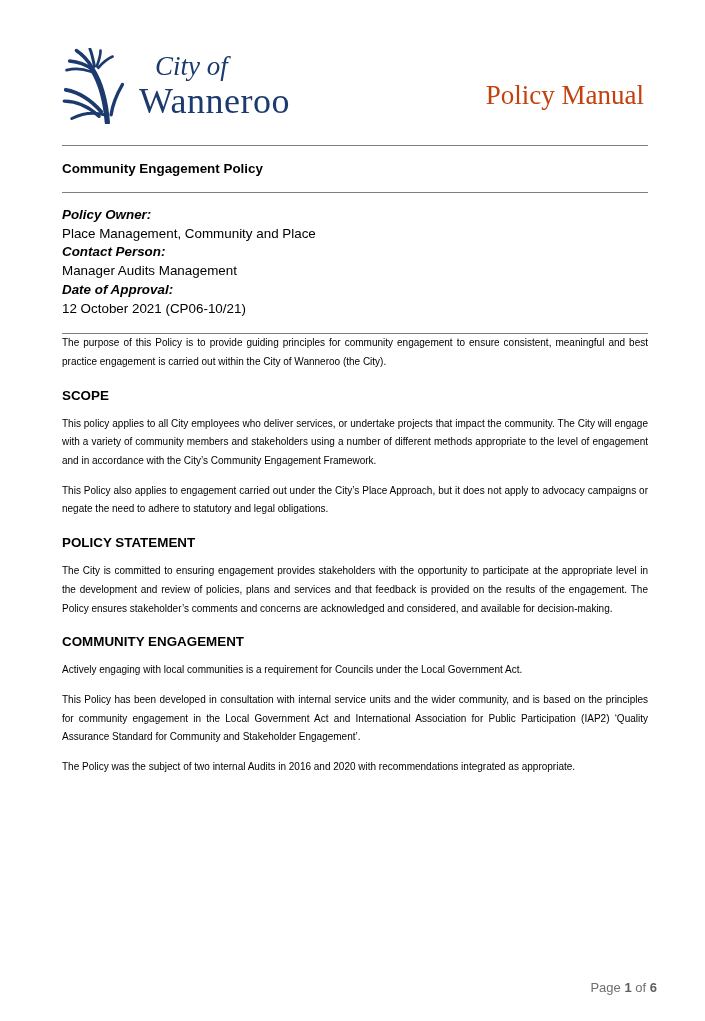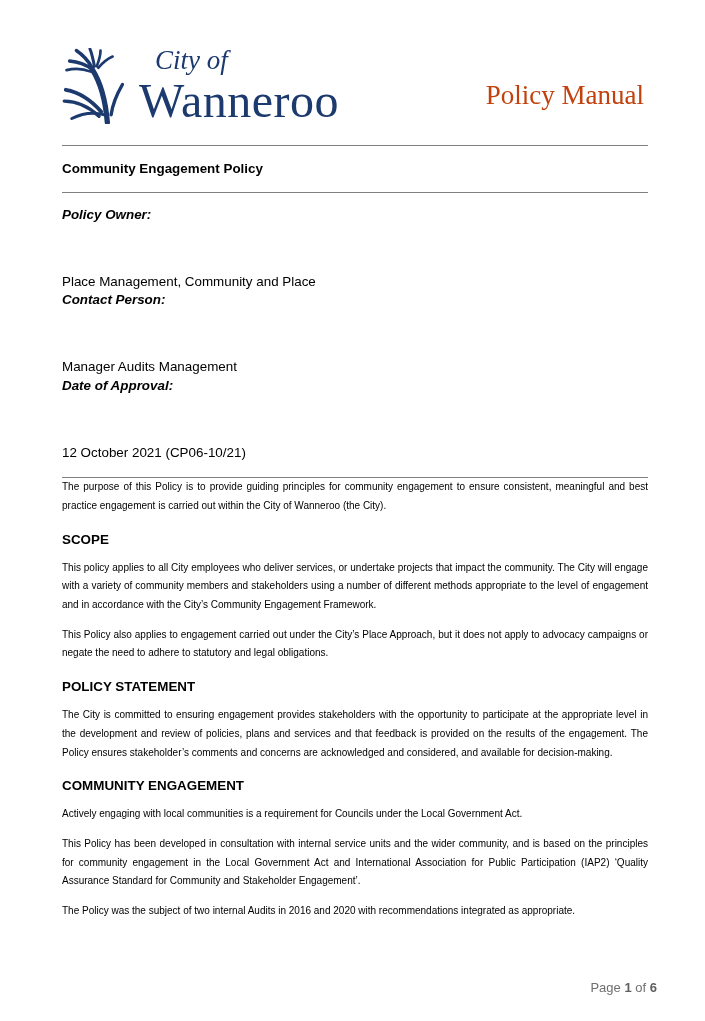--- a/index.html
+++ b/index.html
@@ -24,41 +24,41 @@
   }
   .logo { display: flex; align-items: center; }
   .logo-icon svg { display: block; }
   .logo-text {
     font-family: "Liberation Serif", serif;
     color: #1c3a6e;
     line-height: 1;
     margin-left: 9px;
   }
   .logo-line1 { font-style: italic; font-size: 27px; margin-left: 16px; }
-  .logo-line2 { font-size: 48px; margin-top: 3px; letter-spacing: 0.5px; }
+  .logo-line2 { font-size: 36px; margin-top: 3px; letter-spacing: 0.5px; }
   .manual-title {
     font-family: "Liberation Serif", serif;
     font-size: 27px;
     color: #c2410c;
     margin-right: 4px;
     margin-top: 18px;
   }
   
   .rule { border: none; border-top: 1px solid #7f7f7f; margin: 0; height: 0; }
   
   .doc-title {
     font-size: 13.4px;
     font-weight: bold;
     margin: 15px 0;
     line-height: 16px;
   }
   .metadata { margin: 13px 0 15px; }
   .meta-row { display: flex; font-size: 13.4px; line-height: 18.7px; flex-direction: column; }
   .meta-label { flex: none; width: 170px; font-weight: bold; font-style: italic; }
-  .meta-value { flex: 1; margin-top: 48px; }
+  .meta-value { flex: 1; }
   
   section h2 {
     font-size: 13.4px;
     font-weight: bold;
     margin: 16px 0 11px;
     line-height: 16px;
   }
   section p {
     font-size: 10px;
     line-height: 18.7px;

